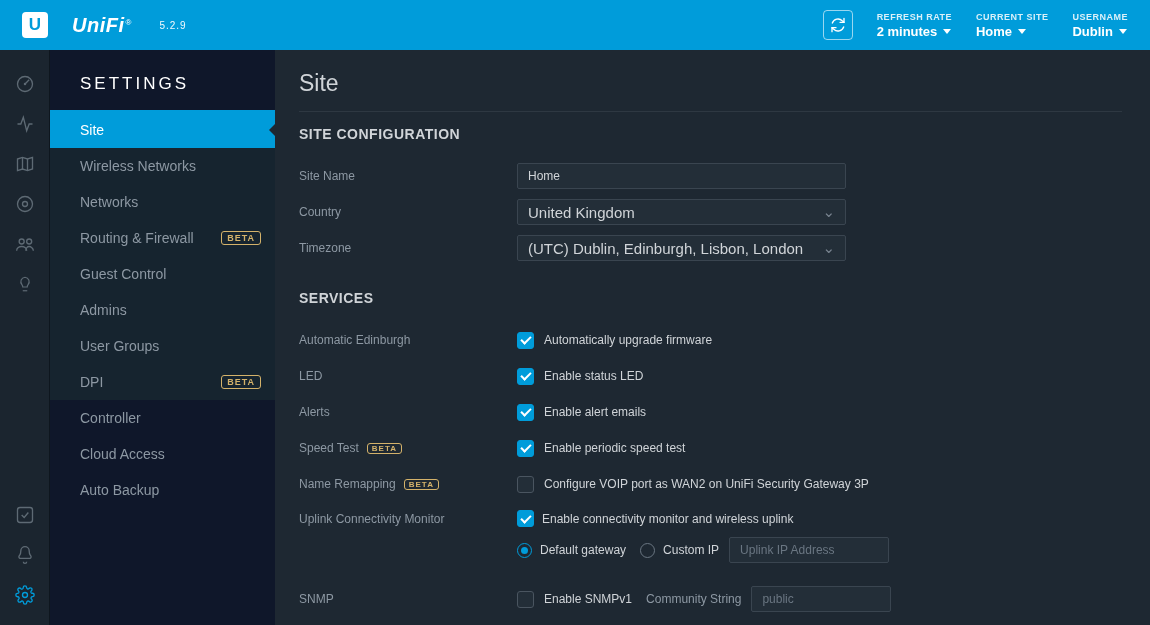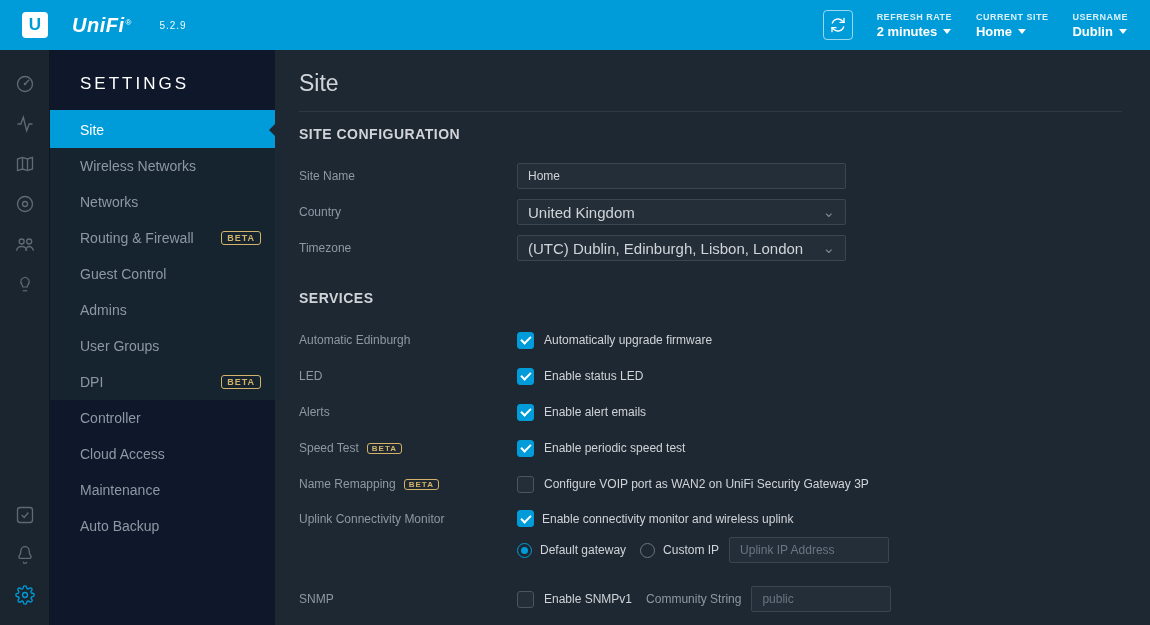--- a/index.html
+++ b/index.html
@@ -263,23 +263,20 @@
           </div>
         </div>
         <div>
           <div class="nav-item">
             <span>Controller</span>
           </div>
           <div class="nav-item">
             <span>Cloud Access</span>
           </div>
           <div class="nav-item">
-            <span>Maintenance</span>
-          </div>
-          <div class="nav-item">
             <span>Auto Backup</span>
           </div>
         </div>
       </div>
   </div>
 
   <div class="content">
     <div class="page-title">Site</div>
 
     <div class="section-hd">SITE CONFIGURATION</div>

